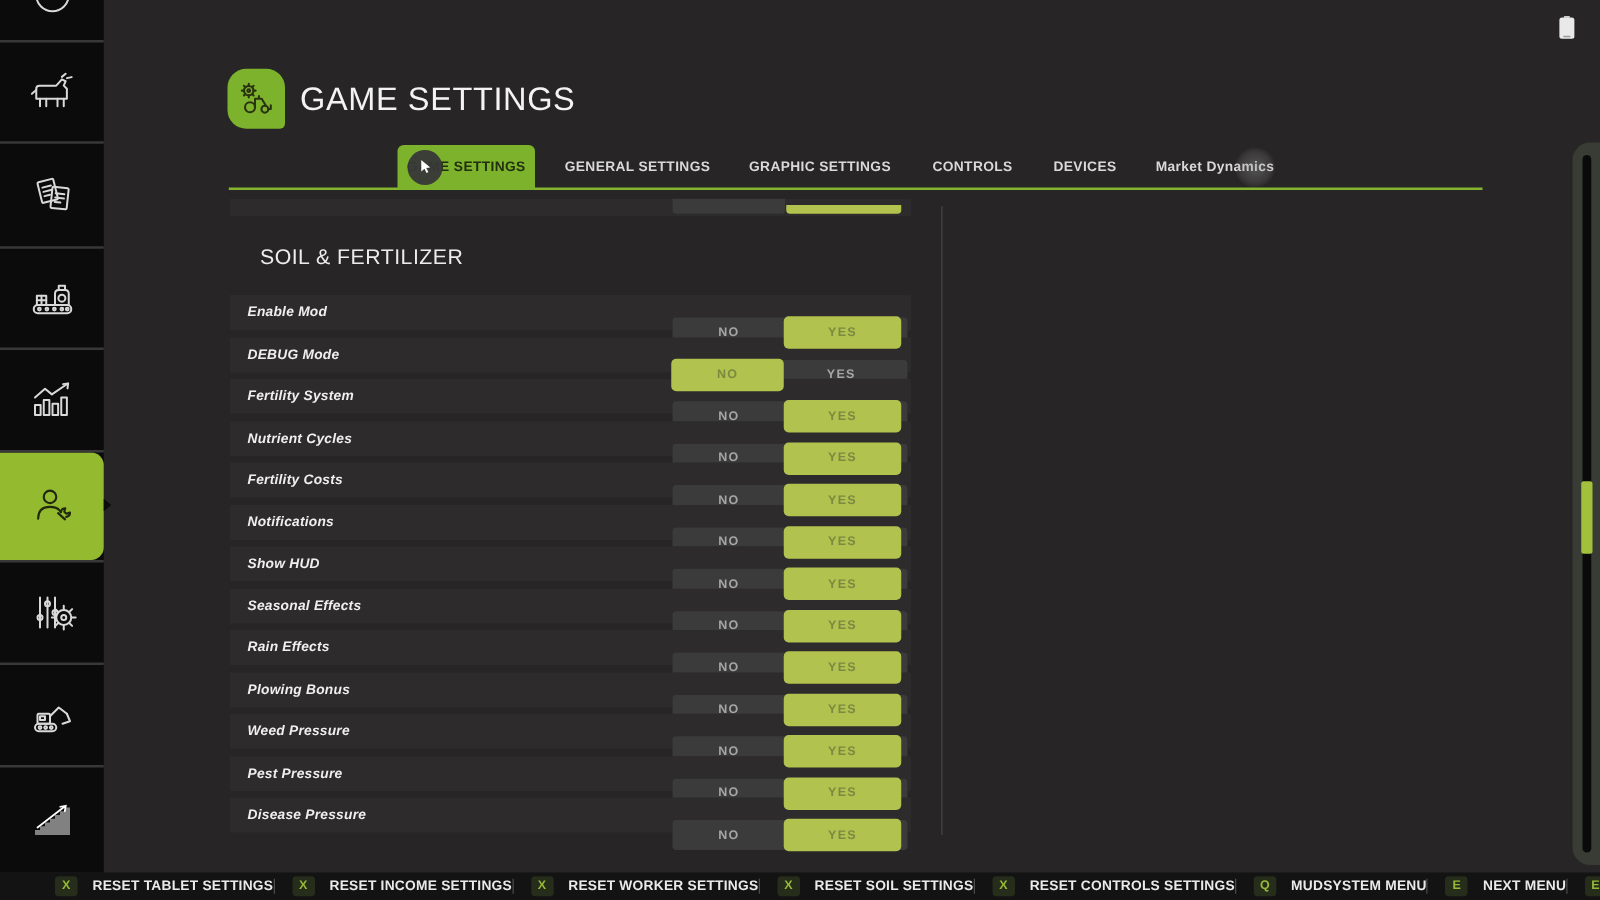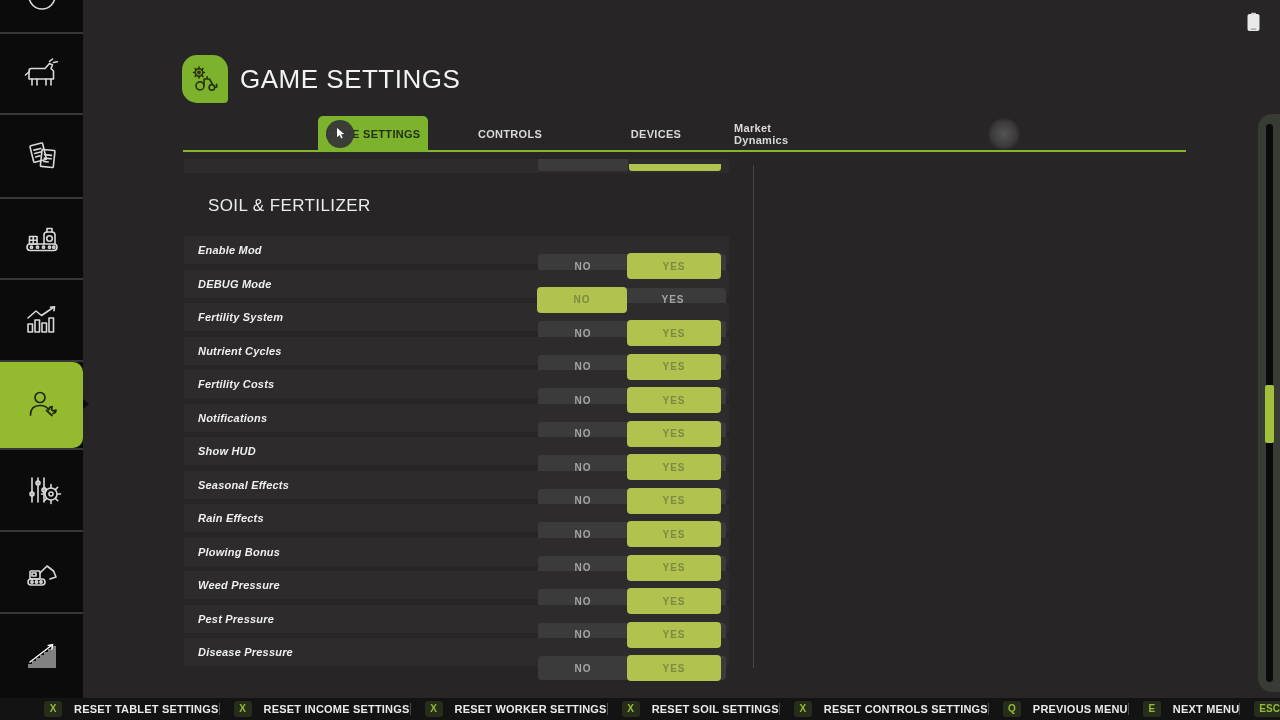--- a/index.html
+++ b/index.html
@@ -195,21 +195,27 @@
     </svg>
   </div>
   <div class="htitle">GAME SETTINGS</div>
 
   <div class="tabline"></div>
   <div class="tabs">
   <div class="tab active">
     <span>GAME SETTINGS</span>
   </div>
 
-
+  <div class="tab">
+    <span>GENERAL SETTINGS</span>
+  </div>
+
+  <div class="tab">
+    <span>GRAPHIC SETTINGS</span>
+  </div>
 
   <div class="tab">
     <span>CONTROLS</span>
   </div>
 
   <div class="tab">
     <span>DEVICES</span>
   </div>
 
   <div class="tab">
@@ -369,21 +375,21 @@
     <span class="blabel">RESET SOIL SETTINGS</span>
   </div>
 
   <div class="bitem">
     <span class="bkey">X</span>
     <span class="blabel">RESET CONTROLS SETTINGS</span>
   </div>
 
   <div class="bitem">
     <span class="bkey">Q</span>
-    <span class="blabel">PREVIOUS MENU</span>
+    <span class="blabel">MUDSYSTEM MENU</span>
   </div>
 
   <div class="bitem">
     <span class="bkey">E</span>
     <span class="blabel">NEXT MENU</span>
   </div>
 
   <div class="bitem">
     <span class="bkey">ESC</span>
 

